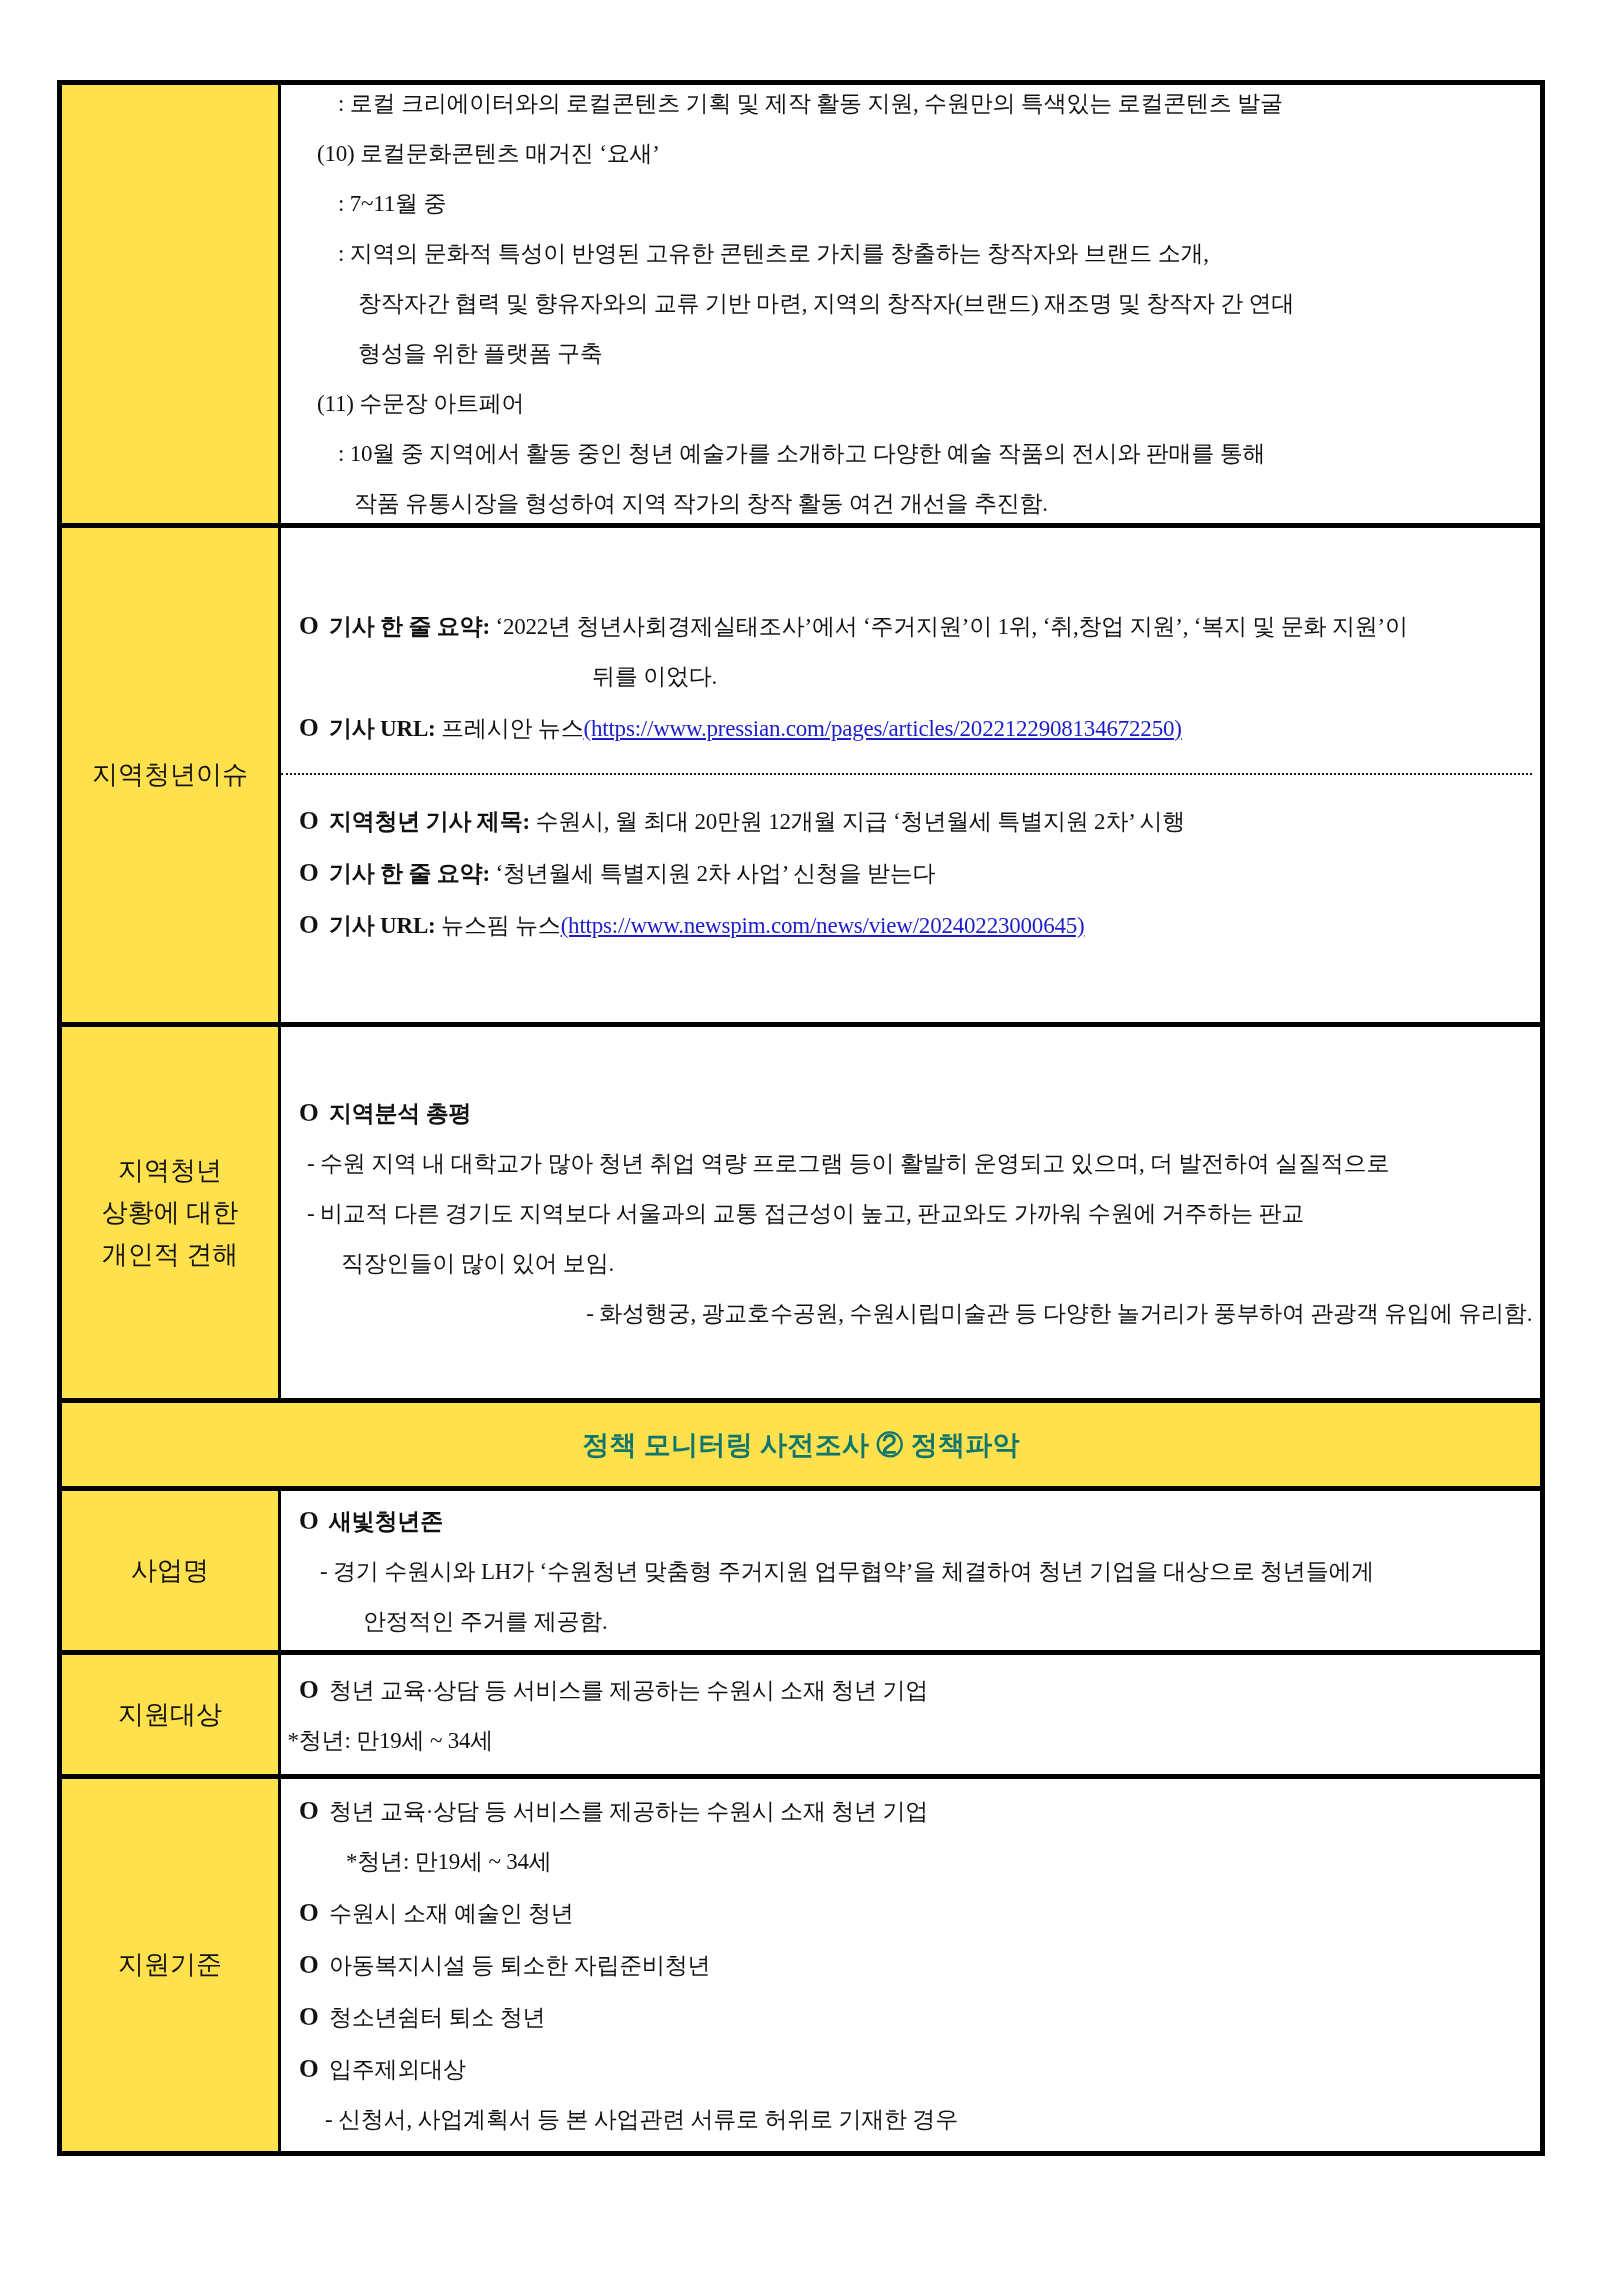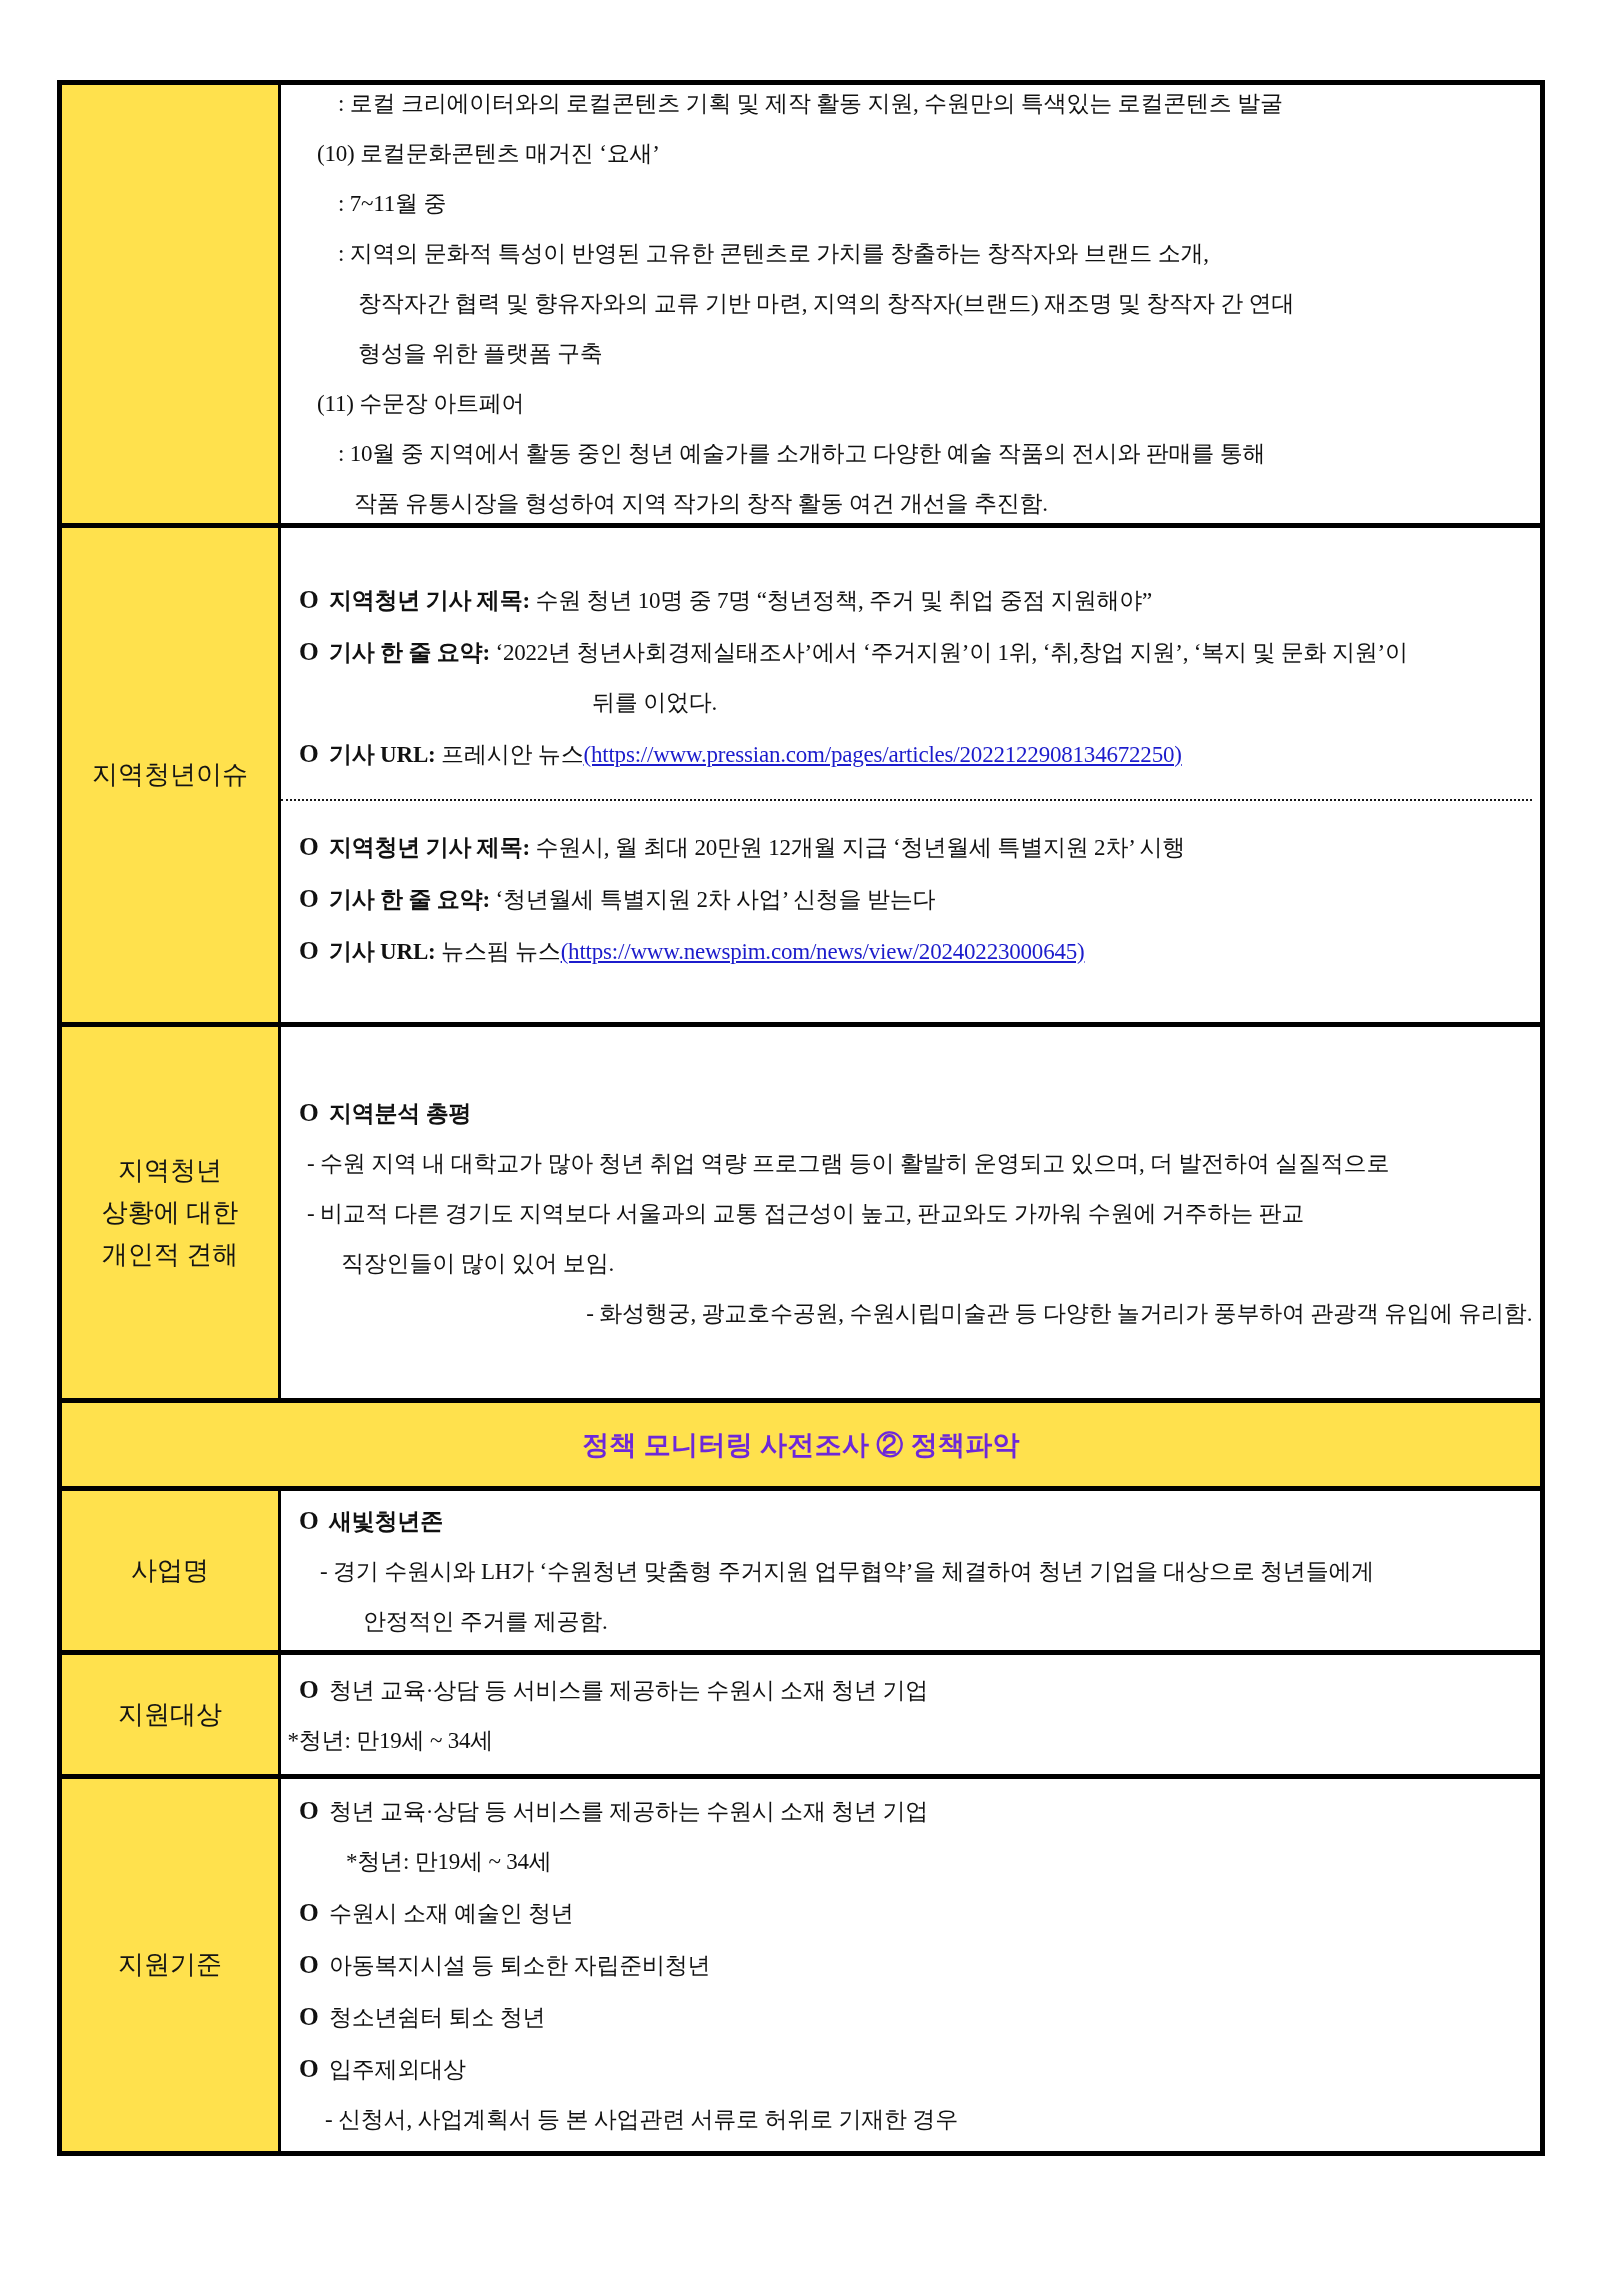--- a/index.html
+++ b/index.html
@@ -82,21 +82,21 @@
   .banner-row{
     box-sizing:border-box;
     height:88px;
     background:var(--yellow);
     display:flex;
     align-items:center;
     justify-content:center;
     font-size:27px;
     font-weight:bold;
     letter-spacing:0.3px;
-    color:#6d28d9;
+    color:#0f766e;
   }
 </style>
 </head>
 <body>
 
 <div class="page">
   <div class="doc-table">
     <div id="table-top" class="doc-table-part1">
         <div class="row" style="height: 438px;">
           <div class="cell label"></div>
@@ -110,21 +110,20 @@
             <div class="line" style="padding-left: 36px;"><span>(11) 수문장 아트페어</span></div>
             <div class="line" style="padding-left: 57px;"><span>: 10월 중 지역에서 활동 중인 청년 예술가를 소개하고 다양한 예술 작품의 전시와 판매를 통해</span></div>
             <div class="line" style="padding-left: 73px;"><span>작품 유통시장을 형성하여 지역 작가의 창작 활동 여건 개선을 추진함.</span></div>
           </div>
         </div>
         <div class="row" style="height: 499px;">
           <div class="cell label">
             <div>지역청년이슈</div>
           </div>
           <div class="cell content">
-            <div class="line" style="padding-left: 18px;"><span class="bullet">O</span><span class="b">지역청년 기사 제목:</span><span> 수원 청년 10명 중 7명 “청년정책, 주거 및 취업 중점 지원해야”</span></div>
             <div class="line" style="padding-left: 18px;"><span class="bullet">O</span><span class="b">기사 한 줄 요약:</span><span> ‘2022년 청년사회경제실태조사’에서 ‘주거지원’이 1위, ‘취,창업 지원’, ‘복지 및 문화 지원’이</span></div>
             <div class="line" style="padding-left: 311px;"><span>뒤를 이었다.</span></div>
             <div class="line" style="padding-left: 18px;"><span class="bullet">O</span><span class="b">기사 URL:</span><span> 프레시안 뉴스</span><span class="link">(https://www.pressian.com/pages/articles/2022122908134672250)</span></div>
             <div class="dotline"></div>
             <div class="line" style="padding-left: 18px;"><span class="bullet">O</span><span class="b">지역청년 기사 제목:</span><span> 수원시, 월 최대 20만원 12개월 지급 ‘청년월세 특별지원 2차’ 시행</span></div>
             <div class="line" style="padding-left: 18px;"><span class="bullet">O</span><span class="b">기사 한 줄 요약:</span><span> ‘청년월세 특별지원 2차 사업’ 신청을 받는다</span></div>
             <div class="line" style="padding-left: 18px;"><span class="bullet">O</span><span class="b">기사 URL:</span><span> 뉴스핌 뉴스</span><span class="link">(https://www.newspim.com/news/view/20240223000645)</span></div>
           </div>
         </div>
         <div class="row" style="height: 376px;">

